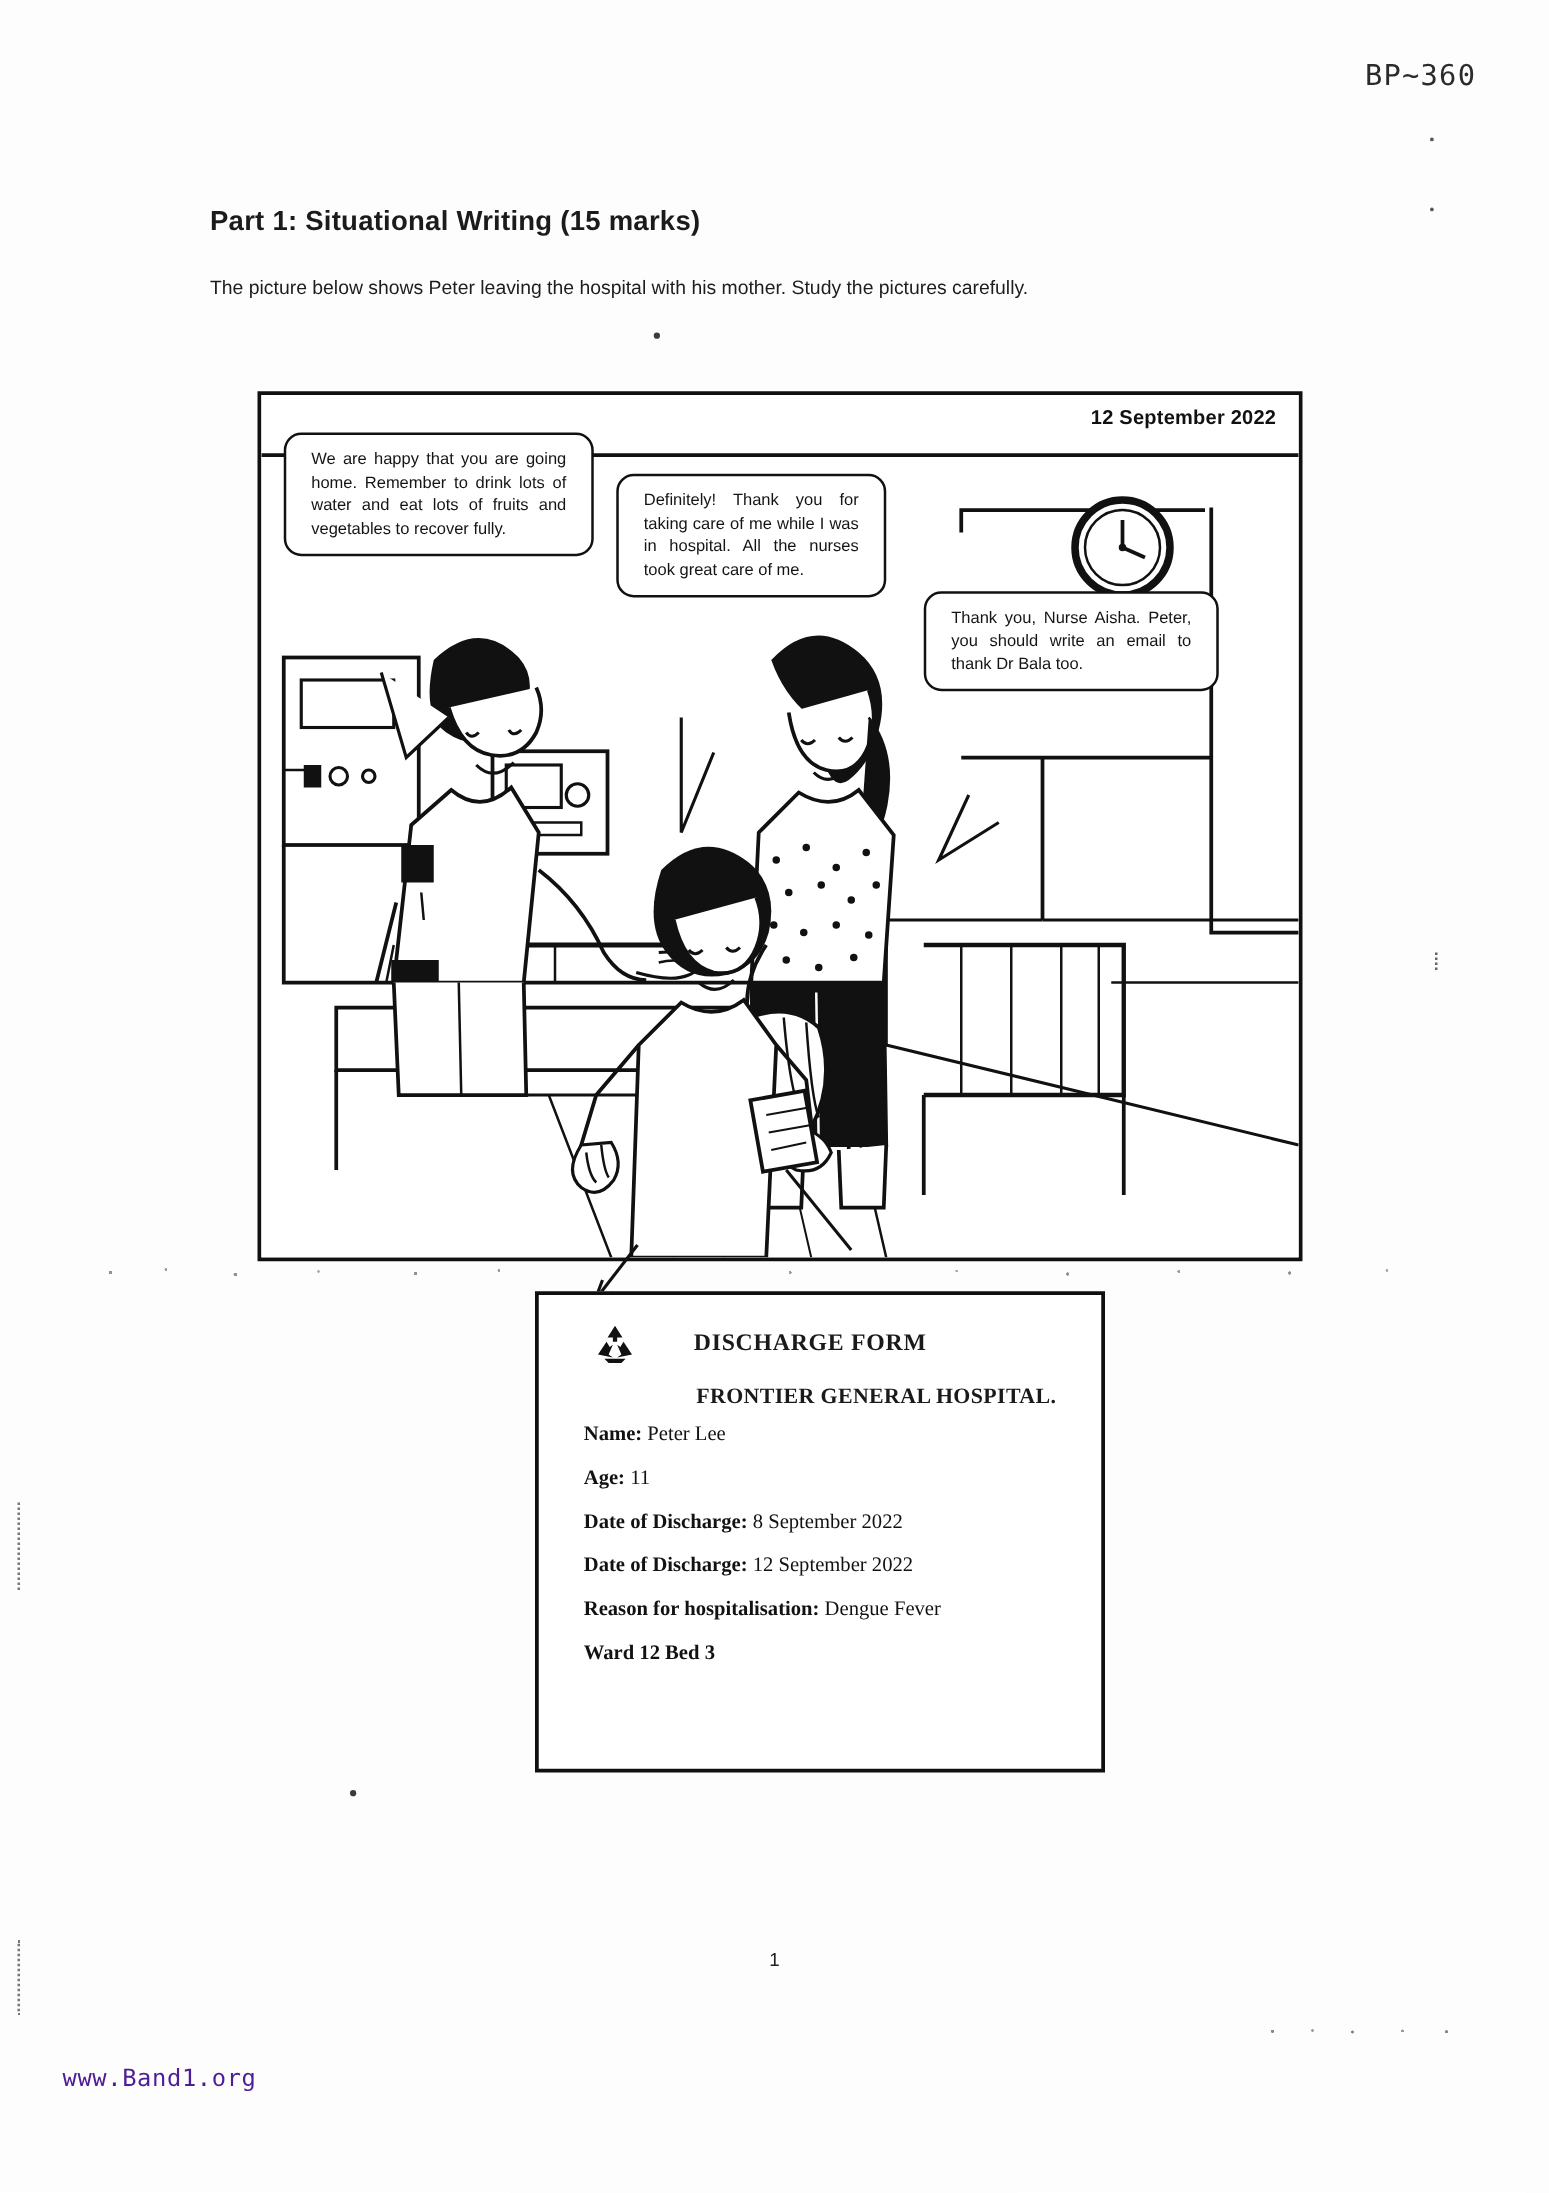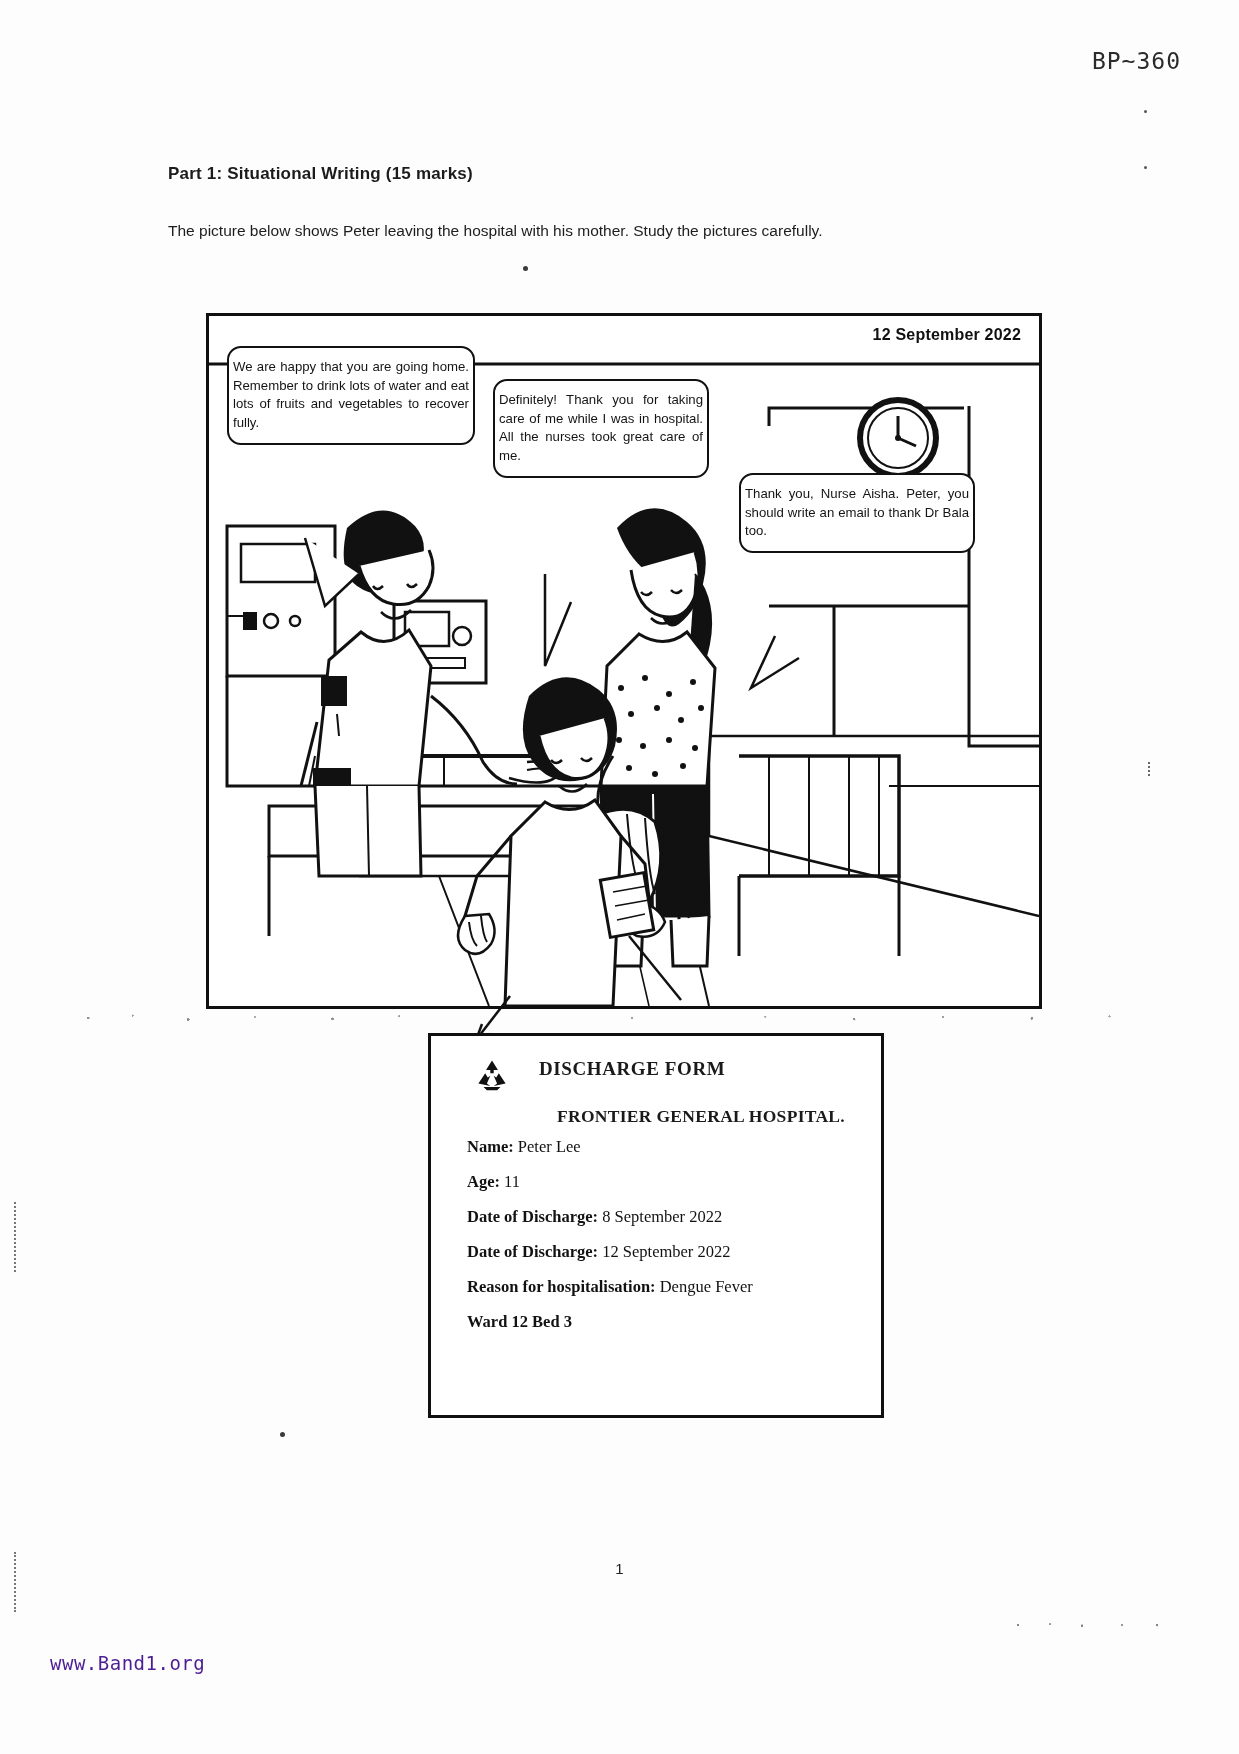--- a/index.html
+++ b/index.html
@@ -31,21 +31,21 @@
     font-size: 23px;
     letter-spacing: 1px;
     color: #2b2b2b;
     margin-top: 24px;
   }
 
   .part-title {
     position: absolute;
     top: 164px;
     left: 168px;
-    font-size: 17px;
+    font-size: 22px;
     font-weight: bold;
     letter-spacing: .2px;
     color: #1b1b1b;
   }
 
   .instruction {
     position: absolute;
     top: 219px;
     left: 168px;
     width: 790px;
@@ -170,21 +170,21 @@
     color: #111;
     letter-spacing: .2px;
   }
 
   
   .bubble {
     position: absolute;
     background: #ffffff;
     border: 2.5px solid #111;
     border-radius: 14px;
-    padding: 10px 4px;
+    padding: 10px 20px;
     font-size: 13.2px;
     line-height: 1.42;
     text-align: justify;
     color: #141414;
     box-sizing: border-box;
   }
   .bubble-1 { left: 18px;  top: 30px;  width: 248px; }
   .bubble-2 { left: 284px; top: 63px;  width: 216px; }
   .bubble-3 { left: 530px; top: 157px; width: 236px; }
 
@@ -196,21 +196,22 @@
     width: 456px;
     height: 385px;
     border: 3px solid #101010;
     background: #fff;
     box-sizing: border-box;
     padding: 22px 26px;
     font-family: "Liberation Serif", serif;
   }
   .form-head {
     display: flex;
-    gap: 30px;
+    align-items: center;
+    gap: 46px;
     padding-left: 18px;
   }
   .form-logo { width: 34px; height: 34px; }
   .form-title {
     font-size: 19px;
     font-weight: bold;
     letter-spacing: .6px;
   }
   .form-hospital {
     margin-top: 14px;

